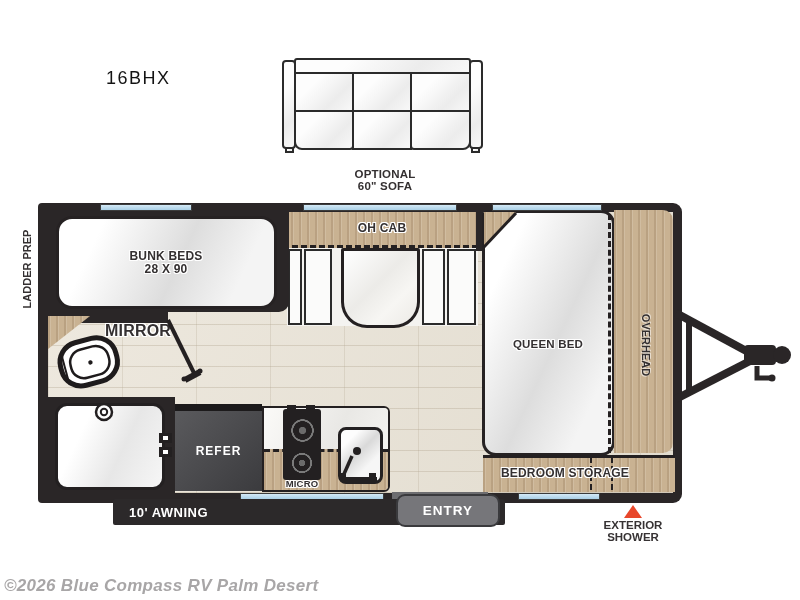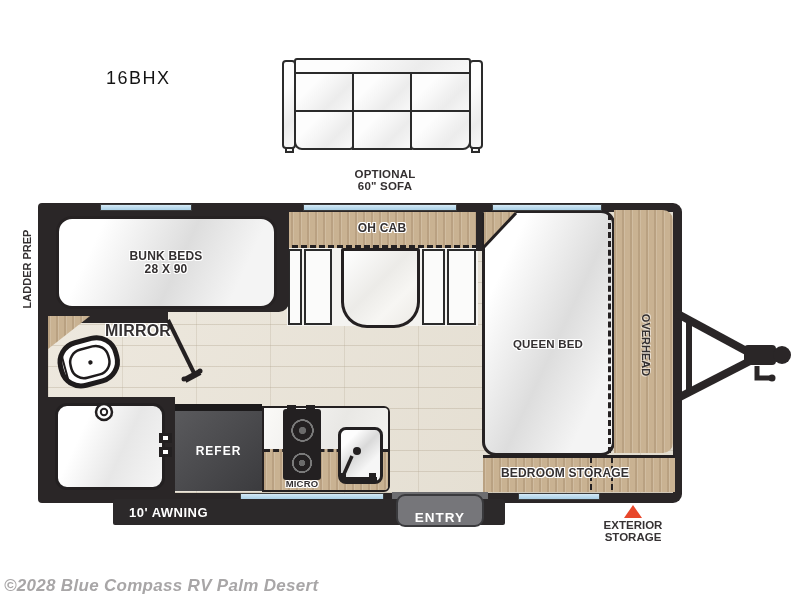--- a/index.html
+++ b/index.html
@@ -121,29 +121,29 @@
   <div class="abs window" style="left:100px;top:204px;width:92px;height:7px;"></div>
   <div class="abs window" style="left:303px;top:204px;width:154px;height:7px;"></div>
   <div class="abs window" style="left:492px;top:204px;width:110px;height:7px;"></div>
   <div class="abs window" style="left:240px;top:493px;width:144px;height:7px;"></div>
   <div class="abs window" style="left:518px;top:493px;width:82px;height:7px;"></div>
 
   <div class="abs" style="left:392px;top:492px;width:96px;height:11px;background:#6d6d70;"></div>
   <div class="abs" style="left:113px;top:499px;width:392px;height:26px;background:#2c292a;border-radius:2px;">
     <span style="position:absolute;left:16px;top:6px;color:#fff;font-weight:bold;font-size:13px;letter-spacing:0.5px;">10' AWNING</span>
   </div>
-  <div class="abs" style="left:396px;top:494px;width:88px;height:33px;background:#76767a;border:2px solid #3a3a3d;border-radius:9px;box-sizing:border-box;
-              display:flex;align-items:flex-end;justify-content:center;">
+  <div class="abs" style="left:396px;top:494px;width:104px;height:33px;background:#76767a;border:2px solid #3a3a3d;border-radius:9px;box-sizing:border-box;
+              display:flex;align-items:center;justify-content:center;">
     <span style="color:#fff;font-weight:bold;font-size:13.5px;letter-spacing:1px;">ENTRY</span>
   </div>
 
   <div class="abs" style="left:624px;top:505px;width:0;height:0;border-left:9px solid transparent;border-right:9px solid transparent;border-bottom:13px solid #e8472b;"></div>
   <div class="abs" style="left:593px;top:520px;width:80px;text-align:center;font-weight:bold;font-size:11.5px;line-height:11.5px;color:#363233;">
     <span>EXTERIOR</span><br>
-    <span>STORAGE</span>
+    <span>SHOWER</span>
   </div>
 
   <svg class="abs" style="left:0;top:0;" width="800" height="600" viewBox="0 0 800 600">
 
     <g>
       <line x1="168" y1="320" x2="194" y2="373" stroke="#242021" stroke-width="4"></line>
       <line x1="185" y1="380" x2="200" y2="372" stroke="#242021" stroke-width="6"></line>
       <circle cx="184" cy="379" r="2.5" fill="#242021"></circle>
       <circle cx="200" cy="371" r="2.5" fill="#242021"></circle>
     </g>
@@ -174,15 +174,15 @@
       <line x1="676" y1="313" x2="750" y2="353" stroke-width="8"></line>
       <line x1="676" y1="399" x2="750" y2="361" stroke-width="8"></line>
       <line x1="689" y1="317" x2="689" y2="395" stroke-width="6"></line>
       <rect x="744" y="345" width="32" height="20" rx="4" stroke-width="0"></rect>
       <circle cx="782" cy="355" r="9" stroke-width="0"></circle>
       <path d="M757,366 v12 h14" fill="none" stroke-width="5"></path>
       <circle cx="772" cy="378" r="3.5" stroke-width="0"></circle>
     </g>
   </svg>
 
-  <div class="abs" style="left:4px;top:576px;font-size:17px;font-weight:bold;font-style:italic;color:#a8a6a7;letter-spacing:0.3px;">©2028 Blue Compass RV Palm Desert</div>
+  <div class="abs" style="left:4px;top:576px;font-size:17px;font-weight:bold;font-style:italic;color:#a8a6a7;letter-spacing:0.3px;">©2026 Blue Compass RV Palm Desert</div>
 
 </div>
 
 </body></html>

